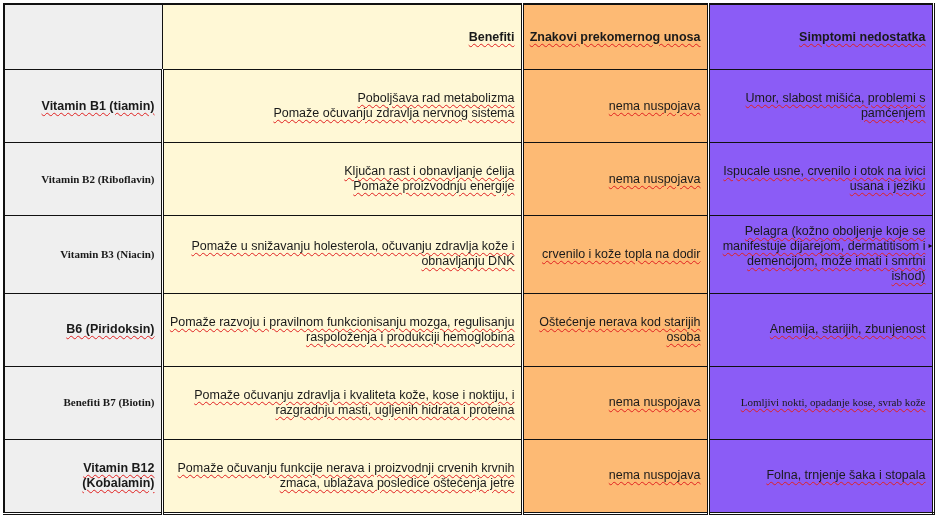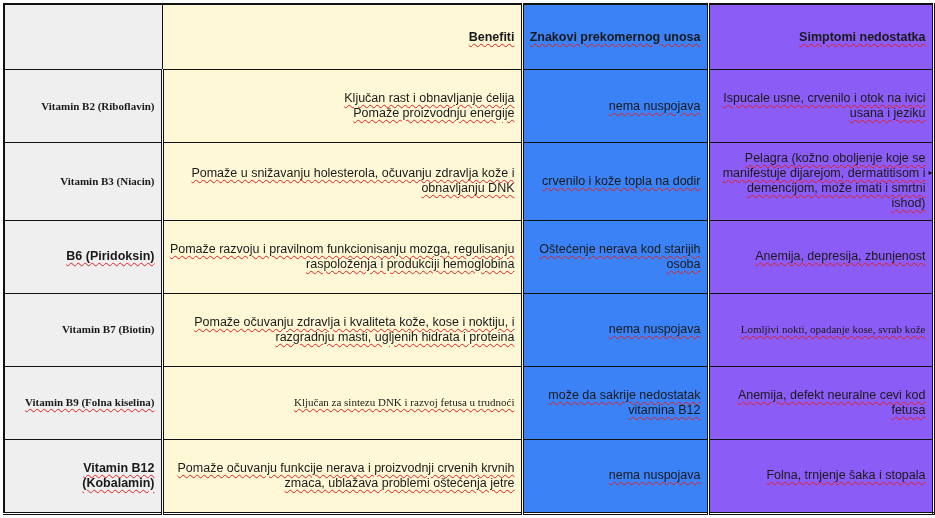--- a/index.html
+++ b/index.html
@@ -41,21 +41,21 @@
       line-height: 15px;
       height: 56px;
       overflow: hidden;
     }
     col.c-name { width: 158px; }
     col.c-benefit { width: 360px; }
     col.c-over { width: 186px; }
     col.c-def { width: 225px; }
     .name { background: #efefef; font-weight: bold; font-size: 12.5px; }
     .benefit { background: #fff8d6; }
-    .over { background: #3b82f6; }
+    .over { background: #fdba74; }
     .def { background: #8b5cf6; color: #1a1a1a; }
     td.name { border-right: 3px double #111 !important; }
     td.benefit, th.benefit { border-right: 3px double #111 !important; }
     td.over, th.over { border-right: 3px double #111 !important; }
     th { font-weight: bold; font-size: 12.5px; }
     .serif { font-family: "Liberation Serif", serif; font-size: 11px; }
     .spell {
       text-decoration: underline wavy #e02020;
       text-decoration-thickness: 1px;
       text-underline-offset: 2px;
@@ -83,20 +83,29 @@
     <thead>
       <tr>
         <th class="name"></th>
         <th class="benefit"><span class="spell">Benefiti</span></th>
         <th class="over"><span class="spell">Znakovi prekomernog unosa</span></th>
         <th class="def"><span class="spell">Simptomi nedostatka</span></th>
       </tr>
     </thead>
     <tbody>
 
+      <tr>
+        <td class="name"><span class="spell">Vitamin B1 (tiamin)</span></td>
+        <td class="benefit">
+          <span class="line spell">Poboljšava rad metabolizma</span>
+          <span class="line spell">Pomaže očuvanju zdravlja nervnog sistema</span>
+        </td>
+        <td class="over"><span class="spell">nema nuspojava</span></td>
+        <td class="def"><span class="spell">Umor, slabost mišića, problemi s pamćenjem</span></td>
+      </tr>
 
       <tr>
         <td class="name serif"><span>Vitamin B2 (Riboflavin)</span></td>
         <td class="benefit">
           <span class="line spell">Ključan rast i obnavljanje ćelija</span>
           <span class="line spell">Pomaže proizvodnju energije</span>
         </td>
         <td class="over"><span class="spell">nema nuspojava</span></td>
         <td class="def"><span class="spell">Ispucale usne, crvenilo i otok na ivici usana i jeziku</span></td>
       </tr>
@@ -109,38 +118,32 @@
           <span class="spell">Pelagra (kožno oboljenje koje se manifestuje dijarejom, dermatitisom i demencijom, može imati i smrtni ishod)</span>
           <span class="overflow-marker" style="top:22px;">▸</span>
         </td>
       </tr>
 
 
       <tr>
         <td class="name"><span class="spell">B6 (Piridoksin)</span></td>
         <td class="benefit"><span class="spell">Pomaže razvoju i pravilnom funkcionisanju mozga, regulisanju raspoloženja i produkciji hemoglobina</span></td>
         <td class="over"><span class="spell">Oštećenje nerava kod starijih osoba</span></td>
-        <td class="def"><span class="spell">Anemija, depresija, zbunjenost</span></td>
+        <td class="def"><span class="spell">Anemija, starijih, zbunjenost</span></td>
       </tr>
 
       <tr>
-        <td class="name serif"><span>Vitamin B7 (Biotin)</span></td>
+        <td class="name serif"><span>Benefiti B7 (Biotin)</span></td>
         <td class="benefit"><span class="spell">Pomaže očuvanju zdravlja i kvaliteta kože, kose i noktiju, i razgradnju masti, ugljenih hidrata i proteina</span></td>
         <td class="over"><span class="spell">nema nuspojava</span></td>
         <td class="def serif"><span class="spell">Lomljivi nokti, opadanje kose, svrab kože</span></td>
       </tr>
 
-      <tr>
-        <td class="name serif"><span class="spell">Vitamin B9 (Folna kiselina)</span></td>
-        <td class="benefit serif"><span class="spell">Ključan za sintezu DNK i razvoj fetusa u trudnoći</span></td>
-        <td class="over"><span class="spell">može da sakrije nedostatak vitamina B12</span></td>
-        <td class="def"><span class="spell">Anemija, defekt neuralne cevi kod fetusa</span></td>
-      </tr>
 
       <tr>
         <td class="name"><span class="spell">Vitamin B12 (Kobalamin)</span></td>
-        <td class="benefit"><span class="spell">Pomaže očuvanju funkcije nerava i proizvodnji crvenih krvnih zmaca, ublažava problemi oštećenja jetre</span></td>
+        <td class="benefit"><span class="spell">Pomaže očuvanju funkcije nerava i proizvodnji crvenih krvnih zmaca, ublažava posledice oštećenja jetre</span></td>
         <td class="over"><span class="spell">nema nuspojava</span></td>
         <td class="def"><span class="spell">Folna, trnjenje šaka i stopala</span></td>
       </tr>
     </tbody>
   </table>
 </div>
 
 </body></html>

